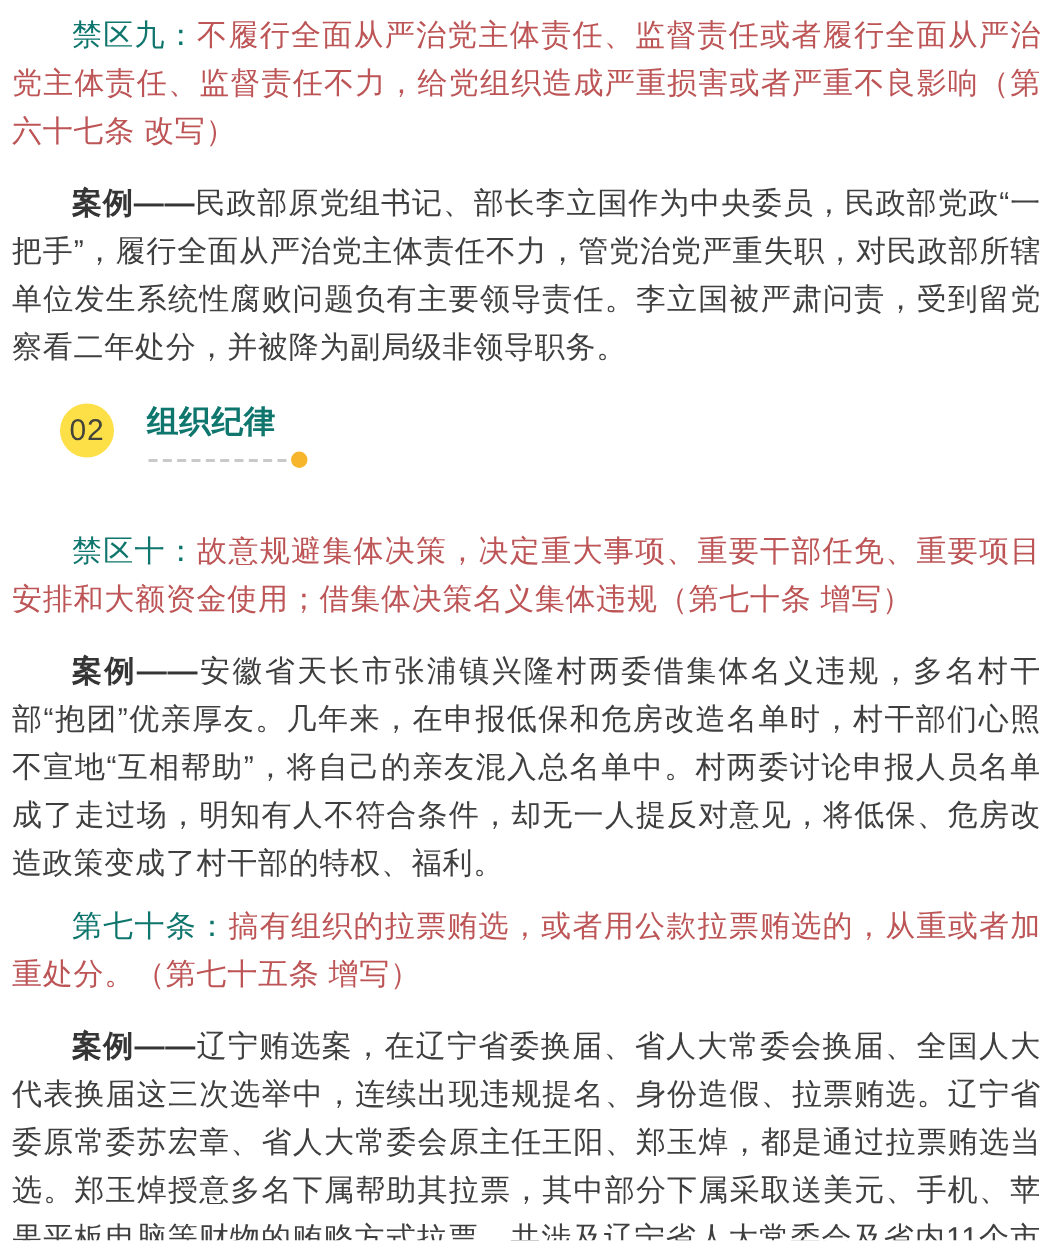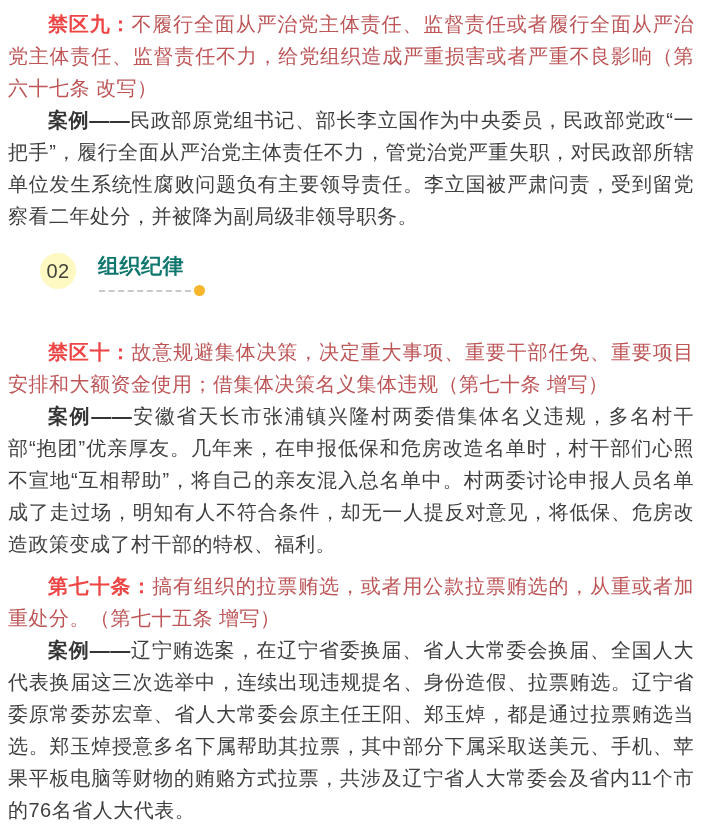--- a/index.html
+++ b/index.html
@@ -14,34 +14,34 @@
     font-family: "Liberation Sans", sans-serif;
     font-size: 20px;
     line-height: 32px;
     letter-spacing: 0.5px;
   }
   p.para {
     text-align: justify;
     text-indent: 2em;
   }
   p.rule { color: #bd5557; }
-  p.rule .label { font-weight: bold; color: #ef4444; }
-  p.case { color: #3f3f3f; }
+  p.rule .label { font-weight: normal; color: #0f766e; }
+  p.case { color: #3f3f3f; margin-top: 16px; }
   p.case .label { font-weight: bold; color: #353535; }
   p.rule-mid { margin-top: 10px; }
 
   .section-header {
     display: flex;
     align-items: center;
     margin: 18px 0 44px 32px;
   }
   .badge {
     width: 36px; height: 36px;
     border-radius: 50%;
-    background: #fef9c3;
+    background: #fde047;
     display: flex; align-items: center; justify-content: center;
     color: #43433b;
     font-size: 20px;
     flex: 0 0 auto;
   }
   .section-title-wrap {
     position: relative;
     margin-left: 22px;
     padding-bottom: 10px;
   }

